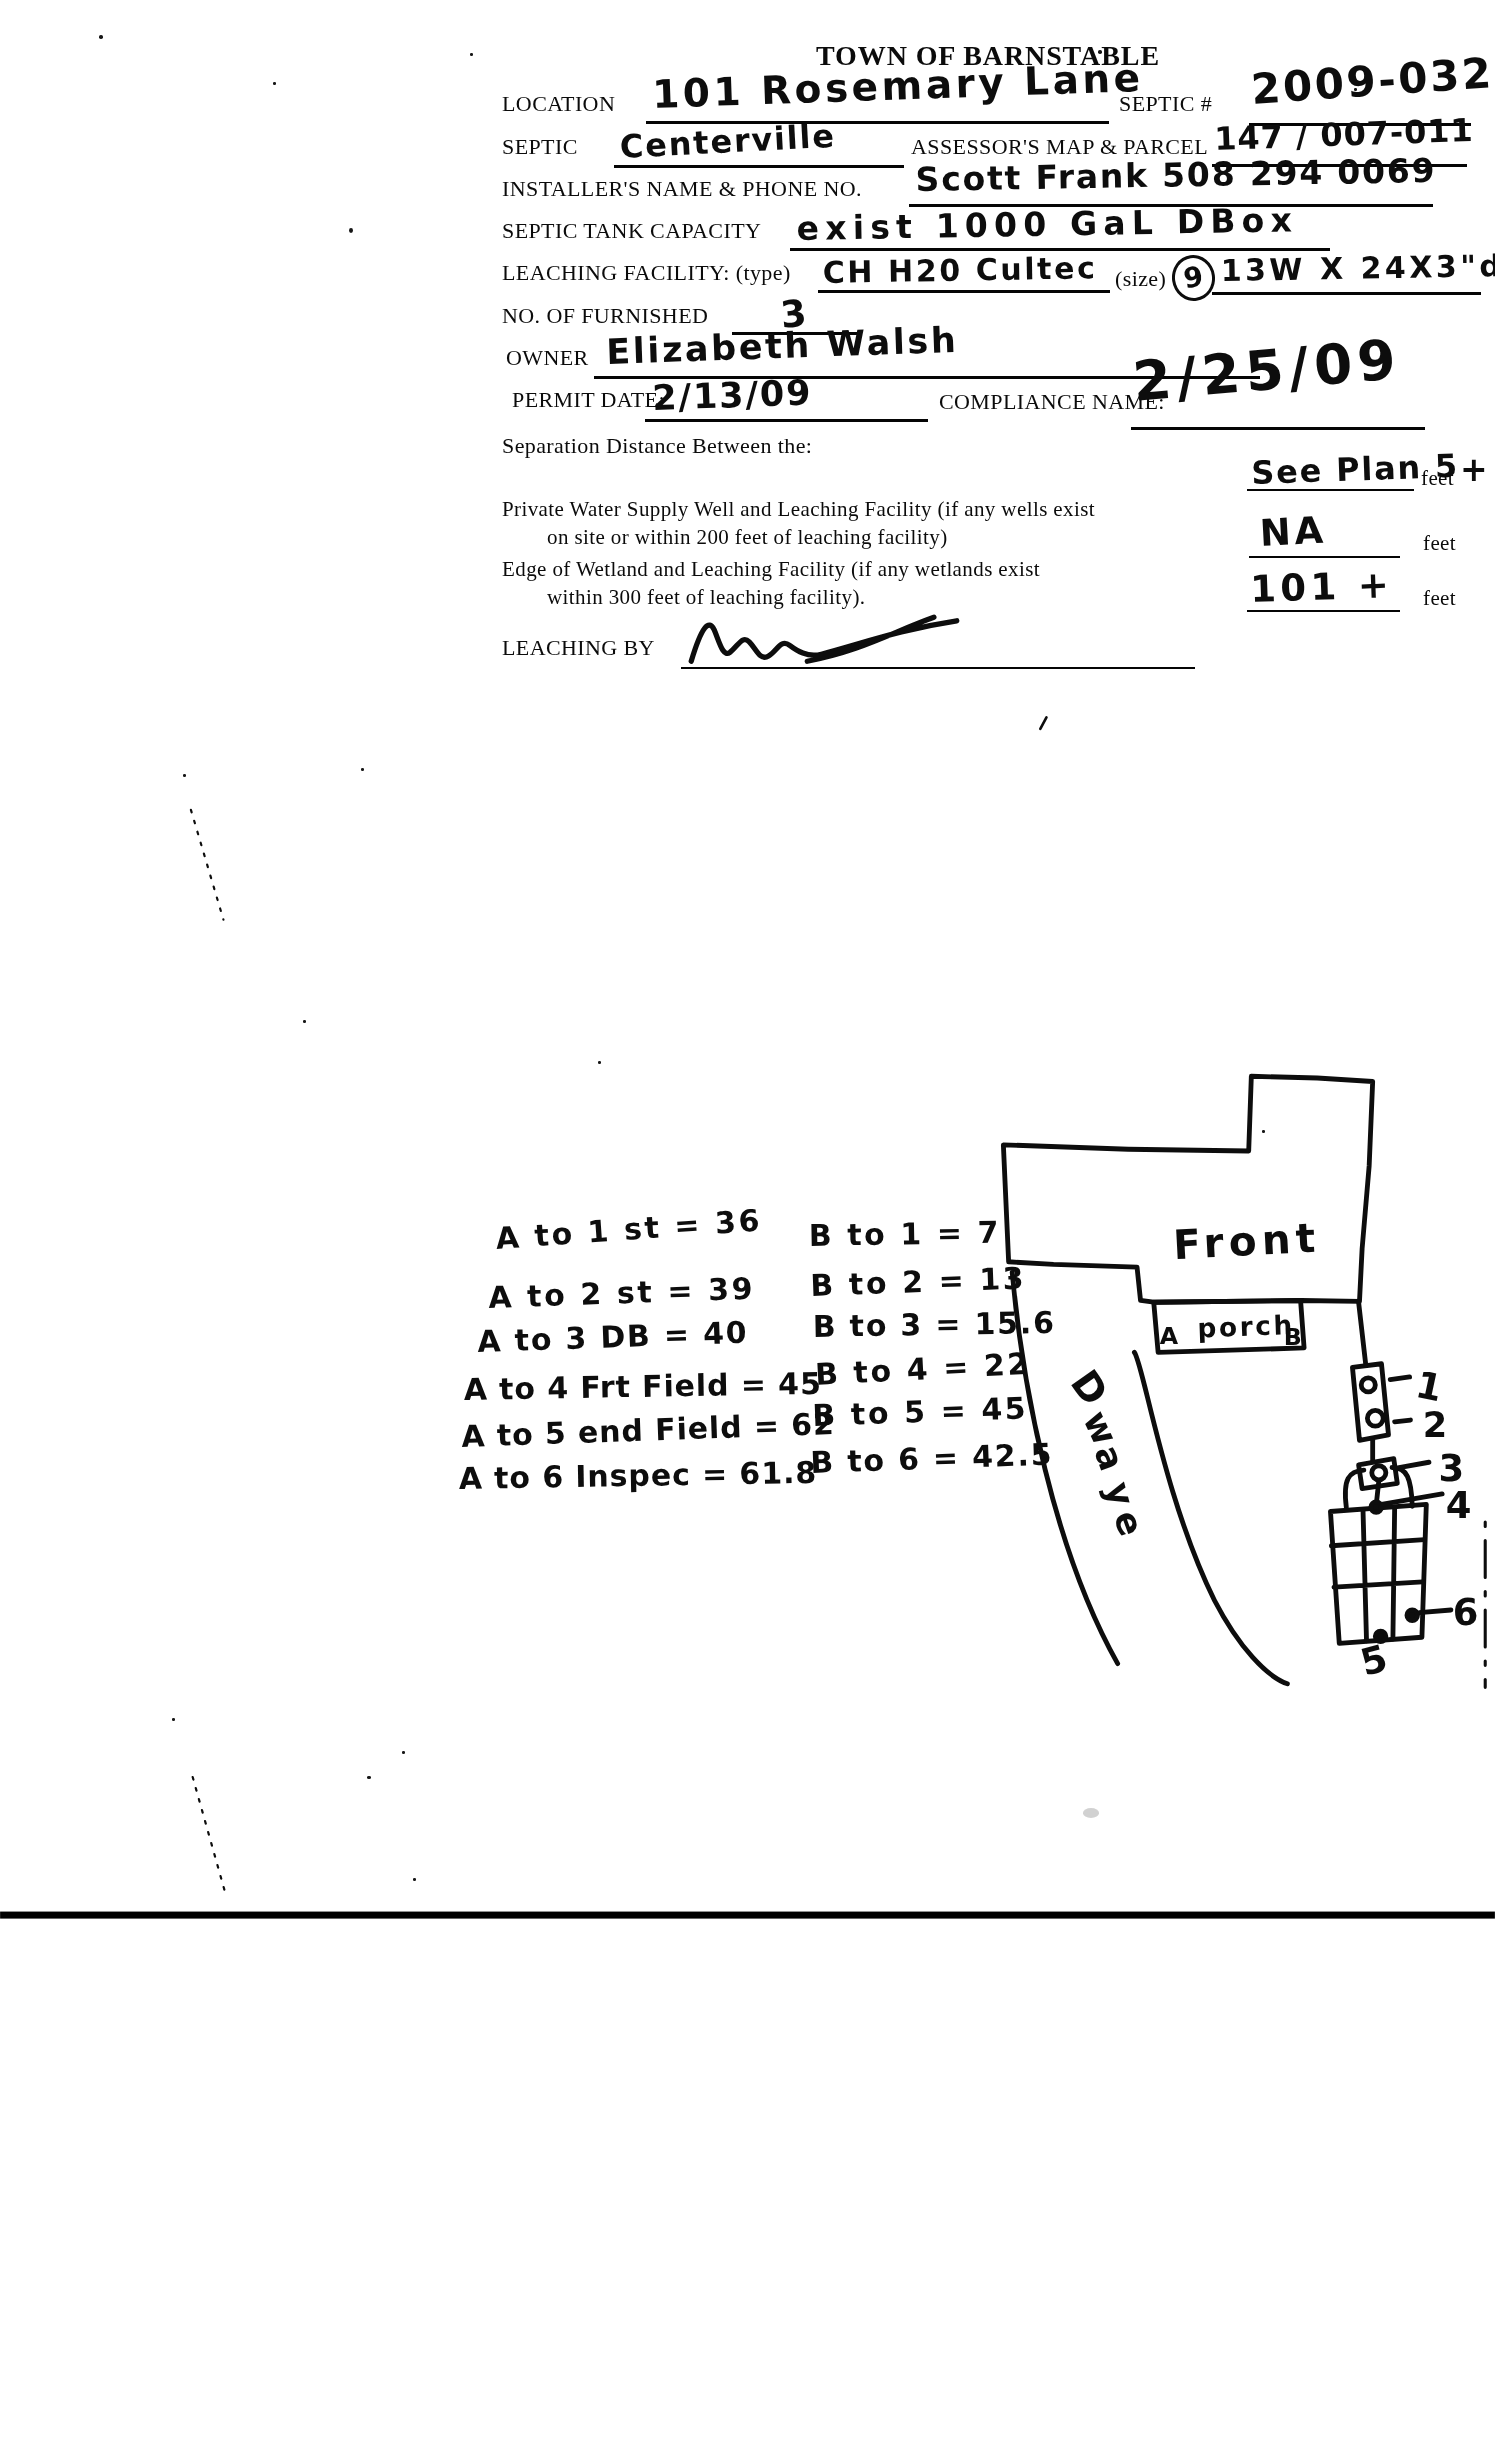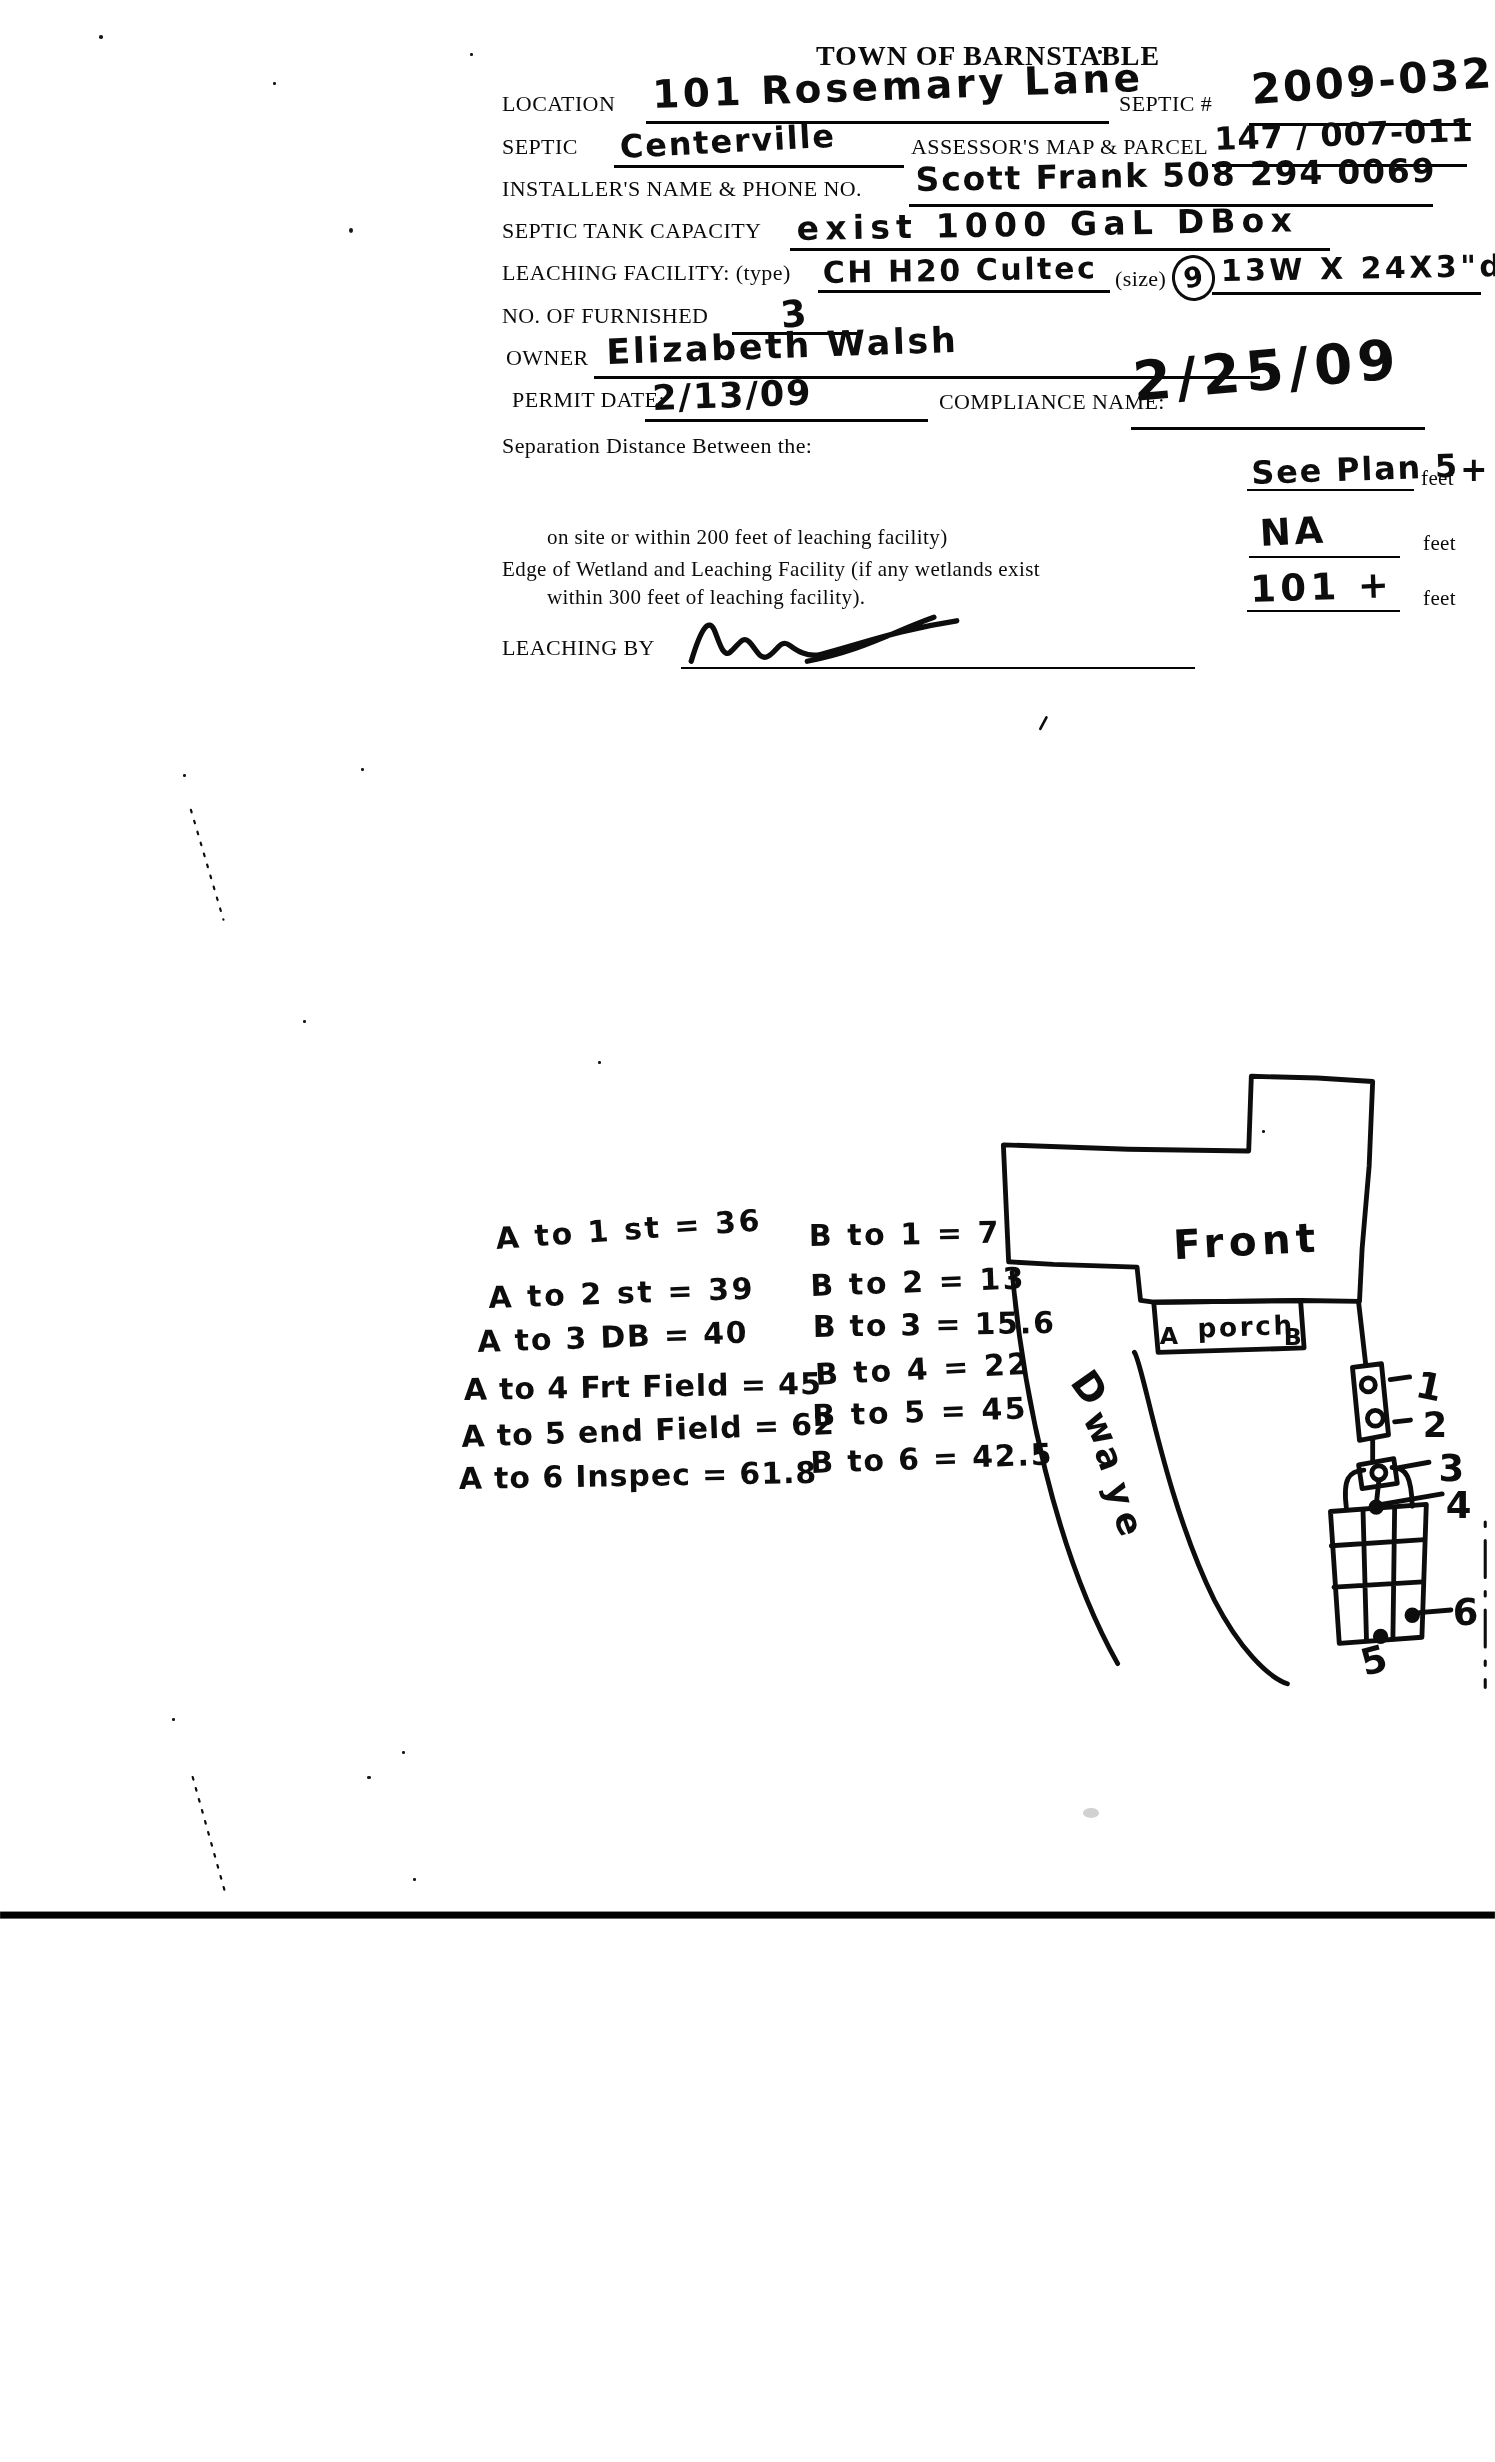--- a/index.html
+++ b/index.html
@@ -72,20 +72,21 @@
   <div class="hand" style="left:1136px;top:350px;font-size:55px;letter-spacing:5.3px;transform:rotate(-5deg)">2/25/09</div>
   <div class="rule" style="left:1131px;top:427px;width:294px"></div>
 
   <div class="lbl" style="left:502px;top:433px">Separation Distance Between the:</div>
 
   <div class="hand" style="left:1252px;top:454px;font-size:32px;letter-spacing:1.8px;transform:rotate(-2deg)">See Plan 5</div>
   <div class="rule thin" style="left:1247px;top:489px;width:167px"></div>
   <div class="lbl small" style="left:1421px;top:466px">feet</div>
   <div class="hand" style="left:1460px;top:450px;font-size:33px">+</div>
 
+  <div class="lbl small" style="left:502px;top:497px">Private Water Supply Well and Leaching Facility (if any wells exist</div>
   <div class="lbl small" style="left:547px;top:525px">on site or within 200 feet of leaching facility)</div>
   <div class="hand" style="left:1261px;top:512px;font-size:37px;letter-spacing:3.5px;transform:rotate(-3deg)">NA</div>
   <div class="rule thin" style="left:1249px;top:556px;width:151px"></div>
   <div class="lbl small" style="left:1423px;top:531px">feet</div>
 
   <div class="lbl small" style="left:502px;top:557px">Edge of Wetland and Leaching Facility (if any wetlands exist</div>
   <div class="lbl small" style="left:547px;top:585px">within 300 feet of leaching facility).</div>
   <div class="hand" style="left:1251px;top:568px;font-size:37px;letter-spacing:4.4px;transform:rotate(-2deg)">101 +</div>
   <div class="rule thin" style="left:1247px;top:610px;width:153px"></div>
   <div class="lbl small" style="left:1423px;top:586px">feet</div>

